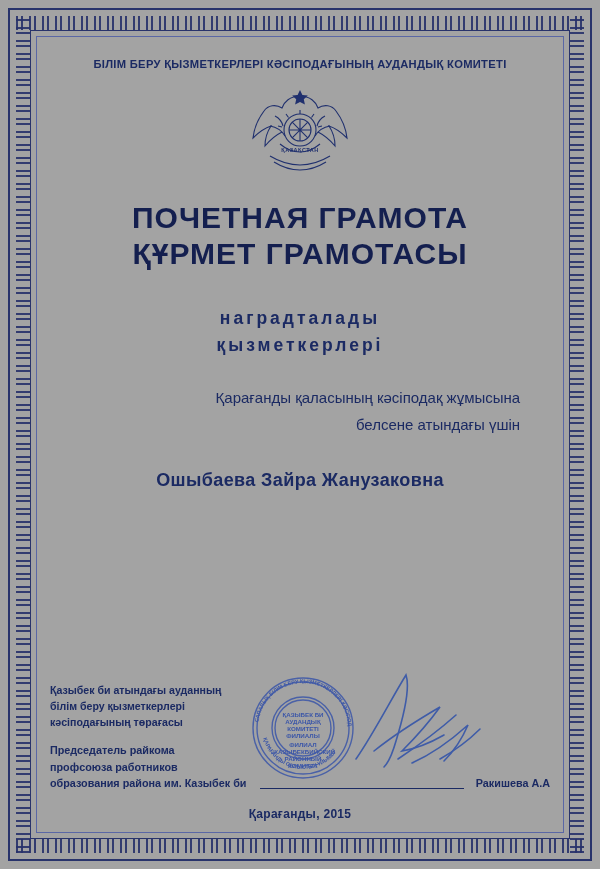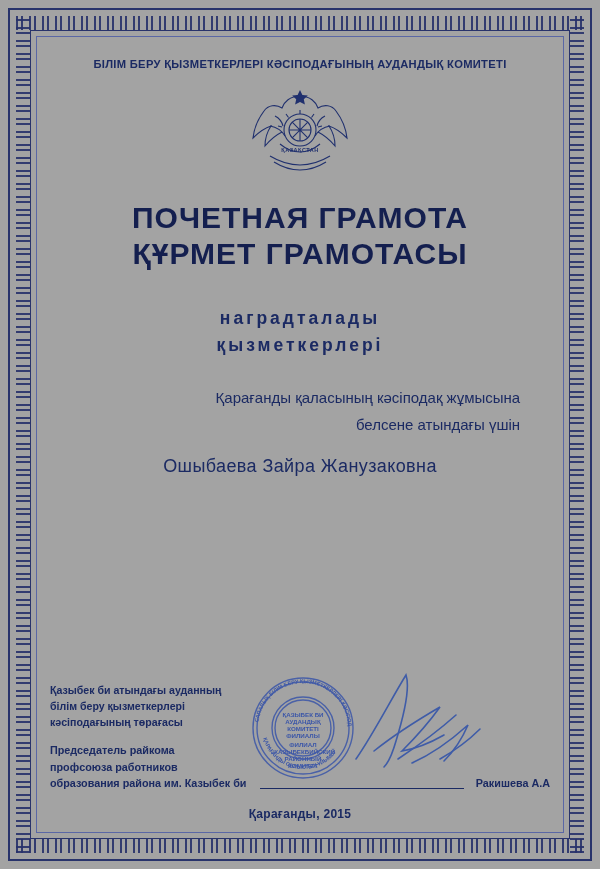--- a/index.html
+++ b/index.html
@@ -130,23 +130,23 @@
     text-align: right;
     width: 86%;
   }
   .reason-line {
     font-size: 15px;
     color: #1b2a63;
     line-height: 1.75;
   }
 
   .recipient {
-    margin-top: 18px;
+    margin-top: 32px;
     font-size: 18px;
-    font-weight: normal;
+    font-weight: bold;
     color: #1b2a63;
     letter-spacing: 0.4px;
     text-align: center;
   }
 
   .spacer { flex: 1 1 auto; }
 
   
   .footer {
     position: relative;

